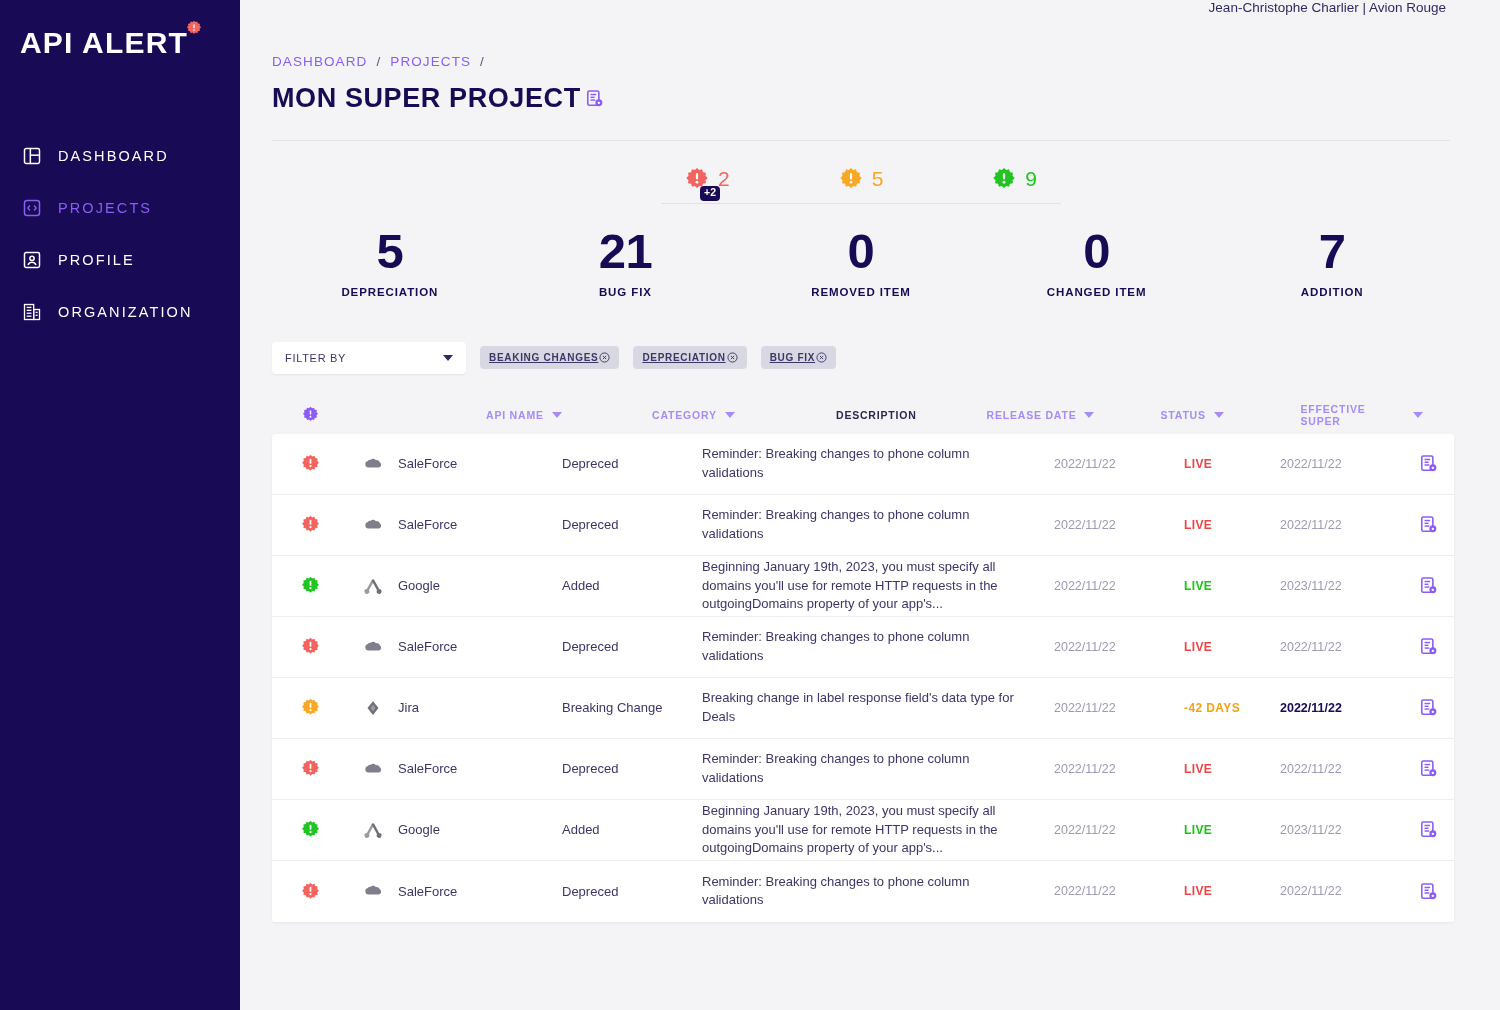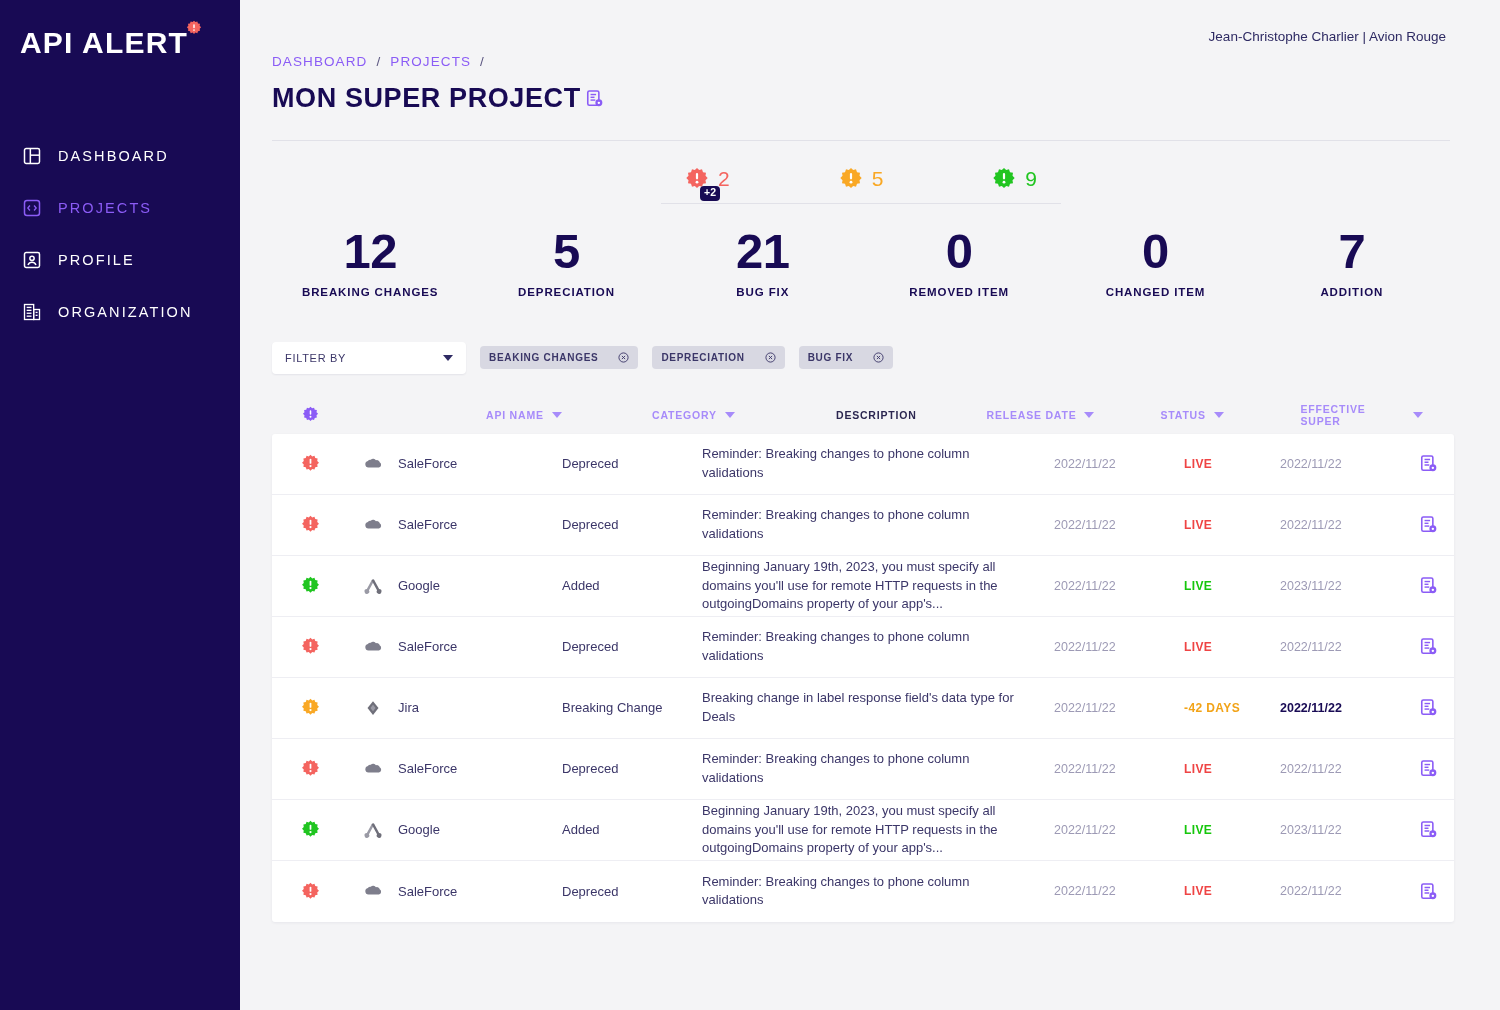--- a/index.html
+++ b/index.html
@@ -53,21 +53,21 @@
   
   .main {
     flex: 1 1 auto;
     height: 1010px;
     background: #f4f4f6;
     position: relative;
     overflow: hidden;
   }
   .topbar {
     height: 44px;
-    display: flex; justify-content: flex-end; align-items: flex-end;
+    display: flex; justify-content: flex-end; align-items: flex-start;
     padding-right: 36px;
   }
   .user-label {
     font-size: 13.5px;
     color: #2e2a63;
   }
   .crumbs {
     margin: 10px 0 0 32px;
     font-size: 13.5px;
     letter-spacing: 1.1px;
@@ -153,27 +153,28 @@
     letter-spacing: 0.7px;
     color: #3b3668;
     box-shadow: 0 1px 2px rgba(20,10,70,.07);
     cursor: pointer;
   }
   .caret { width: 0; height: 0; border-left: 5px solid transparent; border-right: 5px solid transparent; border-top: 6px solid #2e2a63; }
   .chip {
     height: 23px;
     background: #d8d8e2;
     border-radius: 4px;
-    display: inline-flex; align-items: center; gap: 20px;
+    display: inline-flex; align-items: center; gap: 1px;
     padding: 0 9px;
     font-size: 10px;
     font-weight: bold;
     letter-spacing: 0.7px;
     color: #3b3668;
     cursor: pointer;
+    text-decoration: underline;
   }
   .chip-x { width: 11px; height: 11px; display: block; }
 
   
   .thead {
     margin: 26px 32px 0 32px;
     display: flex; align-items: center;
     height: 30px;
     font-size: 10.5px;
     font-weight: bold;
@@ -327,24 +328,20 @@
           <rect x="10.9" y="6" width="2.2" height="6.4" rx="1.1" fill="#ffffff"></rect>
           <circle cx="12" cy="15.2" r="1.4" fill="#ffffff"></circle>
         </svg>
         <span class="cnt" style="color:#21c521">9</span>
       </div>
     </div>
     <div class="gear-underline"></div>
 
     <div class="stats">
       <div class="stat">
-        <div class="stat-num">12</div>
-        <div class="stat-lbl">BREAKING CHANGES</div>
-      </div>
-      <div class="stat">
         <div class="stat-num">5</div>
         <div class="stat-lbl">DEPRECIATION</div>
       </div>
       <div class="stat">
         <div class="stat-num">21</div>
         <div class="stat-lbl">BUG FIX</div>
       </div>
       <div class="stat">
         <div class="stat-num">0</div>
         <div class="stat-lbl">REMOVED ITEM</div>

